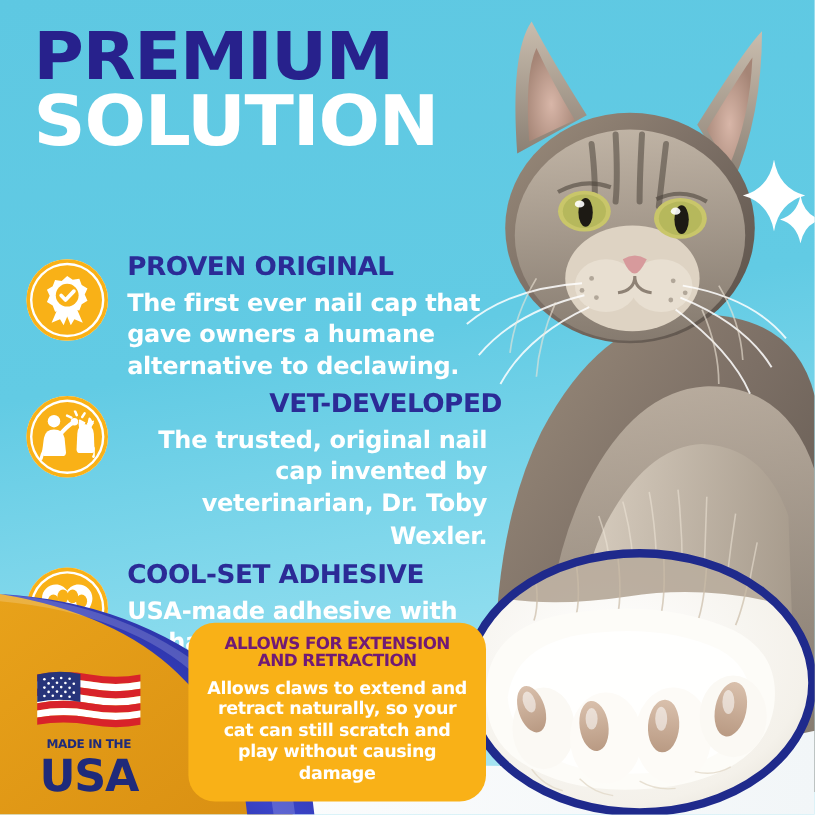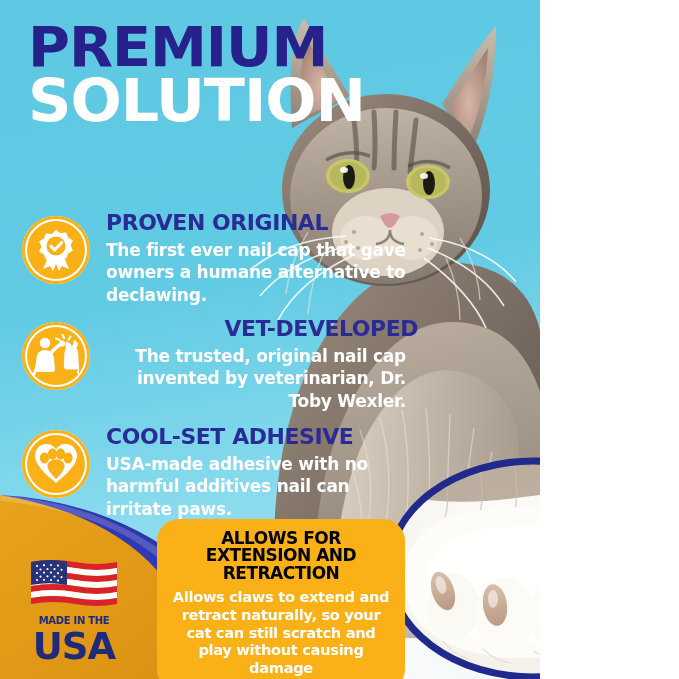--- a/index.html
+++ b/index.html
@@ -1,19 +1,19 @@
 <!DOCTYPE html>
 <html><head>
 <meta charset="utf-8">
 <style>
   html,body{margin:0;padding:0;background:#fff;}
   body{font-family:"Liberation Sans",sans-serif;}
 
   .poster{
-    position:relative;width:540px;height:679px;overflow:hidden;
+    position:relative;width:679px;height:679px;overflow:hidden;
     background:linear-gradient(170deg,#5ec8e2 0%,#62cbe4 42%,#8cdcee 72%,#b6e8f3 100%);
   }
 
   
   .sparkle{position:absolute;pointer-events:none;}
 
   
   .cat-photo{position:absolute;right:0;top:0;width:300px;height:660px;overflow:hidden;}
 
   
@@ -36,21 +36,21 @@
     box-shadow:inset 0 0 0 3px #f9b117, inset 0 0 0 5px #ffffff;
   }
   .badge svg{display:block;}
   .feat-title{
     font-family:"DejaVu Sans",sans-serif;font-weight:bold;color:#2b2b96;
     font-size:21.5px;letter-spacing:-.4px;margin:4px 0 5px;line-height:1;
     transform:scaleX(1.02);transform-origin:left center;white-space:nowrap;
   }
   .feat-body{
     font-family:"DejaVu Sans",sans-serif;font-weight:bold;color:#ffffff;
-    font-size:17px;line-height:1.33;margin:0;letter-spacing:-.25px;
+    font-size:20px;line-height:1.33;margin:0;letter-spacing:-.25px;
     max-width:300px;
   }
 
   .usa-badge{position:absolute;left:14px;bottom:14px;width:120px;text-align:center;}
   .flag{width:90px;height:52px;display:block;margin:0 auto 6px;}
   .usa-l1{
     font-family:"DejaVu Sans",sans-serif;font-weight:bold;color:#1f2a7a;
     font-size:10px;letter-spacing:-.3px;line-height:1;margin:0 0 2px;
   }
   .usa-l2{
@@ -58,22 +58,22 @@
     font-size:37px;letter-spacing:-1px;line-height:1;margin:0;
   }
 
   
   .callout{
     position:absolute;left:157px;top:519px;width:248px;
     background:#f9b117;border-radius:22px;padding:11px 14px 14px;
     box-sizing:border-box;text-align:center;z-index:6;
   }
   .callout-title{
-    font-family:"DejaVu Sans",sans-serif;font-weight:bold;color:#000000;
-    font-size:17px;line-height:1.02;letter-spacing:-.5px;margin:0 0 6px;
+    font-family:"DejaVu Sans",sans-serif;font-weight:bold;color:#701a75;
+    font-size:14px;line-height:1.02;letter-spacing:-.5px;margin:0 0 6px;
   }
   .callout-body{
     font-family:"DejaVu Sans",sans-serif;font-weight:bold;color:#ffffff;
     font-size:14.6px;line-height:1.22;letter-spacing:-.3px;margin:0;
   }
 
   
   .paw-oval{
     position:absolute;left:383px;top:455px;width:300px;height:228px;z-index:5;
   }

